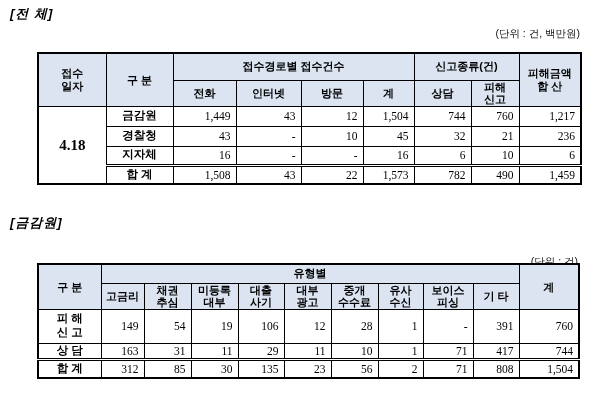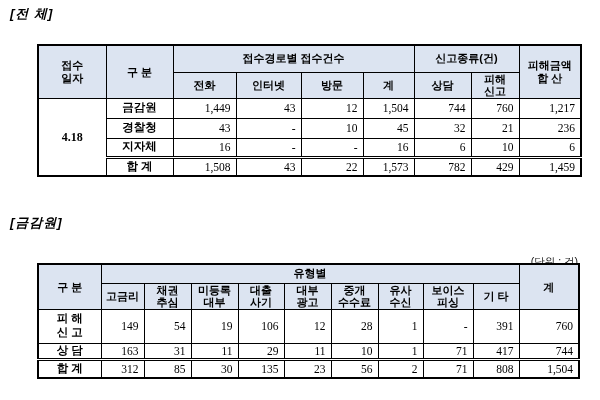--- a/index.html
+++ b/index.html
@@ -33,35 +33,36 @@
   td.num {
     font-family: "Liberation Serif", serif; font-size: 11.5px;
     text-align: right; padding-right: 5px; margin-left: 8px;
   }
   td.lbl {
     font-weight: bold; font-size: 11.5px; text-align: center;
     white-space: pre-line; line-height: 1.2;
   }
   td.date {
     font-family: "Liberation Serif", serif; font-weight: bold;
-    font-size: 12px; text-align: center;
+    font-size: 15px; text-align: center;
   }
   tr.total-row td { border-top: 3px double #000; }
   
   .h27 { height: 27px; } .h28 { height: 16px; } .h20 { height: 20px; }
   .h19 { height: 19px; } .h29 { height: 16px; } .h34 { height: 34px; }
 </style>
 </head>
 <body>
 
 <div class="page">
 
   <div class="sec-title" style="top:5px;">[전 체]</div>
-
-  <table style="left:37px; top:44px; width:543px;padding-left:34px;">
+  <div class="unit-label" style="top:27px; width:543px;">(단위 : 건, 백만원)</div>
+
+  <table style="left:37px; top:52px; width:543px;padding-left:34px;">
     <colgroup>
       <col style="width:68px">
         <col style="width:67px">
         <col style="width:63px">
       <col style="width:65px">
         <col style="width:62px">
         <col style="width:51px">
       <col style="width:57px">
         <col style="width:48px">
         <col style="width:62px">
@@ -118,21 +119,21 @@
         <td class="num">10</td>
         <td class="num">6</td>
       </tr>
       <tr class="h19 total-row">
         <td class="lbl">합 계</td>
         <td class="num">1,508</td>
         <td class="num">43</td>
         <td class="num">22</td>
         <td class="num">1,573</td>
         <td class="num">782</td>
-        <td class="num">429</td>
+        <td class="num">490</td>
         <td class="num">1,459</td>
       </tr>
     </tbody>
   </table>
 
   <div class="sec-title" style="top:214px;">[금감원]</div>
   <div class="unit-label" style="top:255px; width:541px;">(단위 : 건)</div>
 
   <table style="left:37px; top:263px; width:541px;">
     <colgroup>

